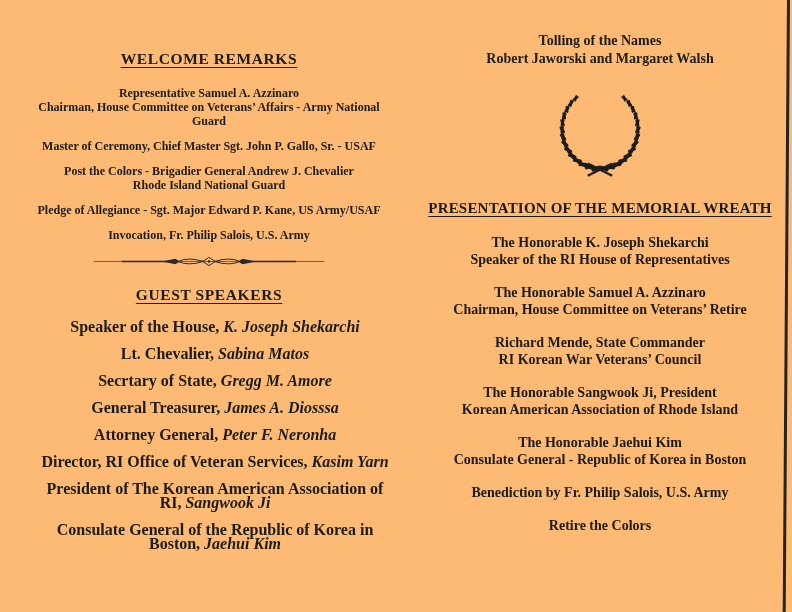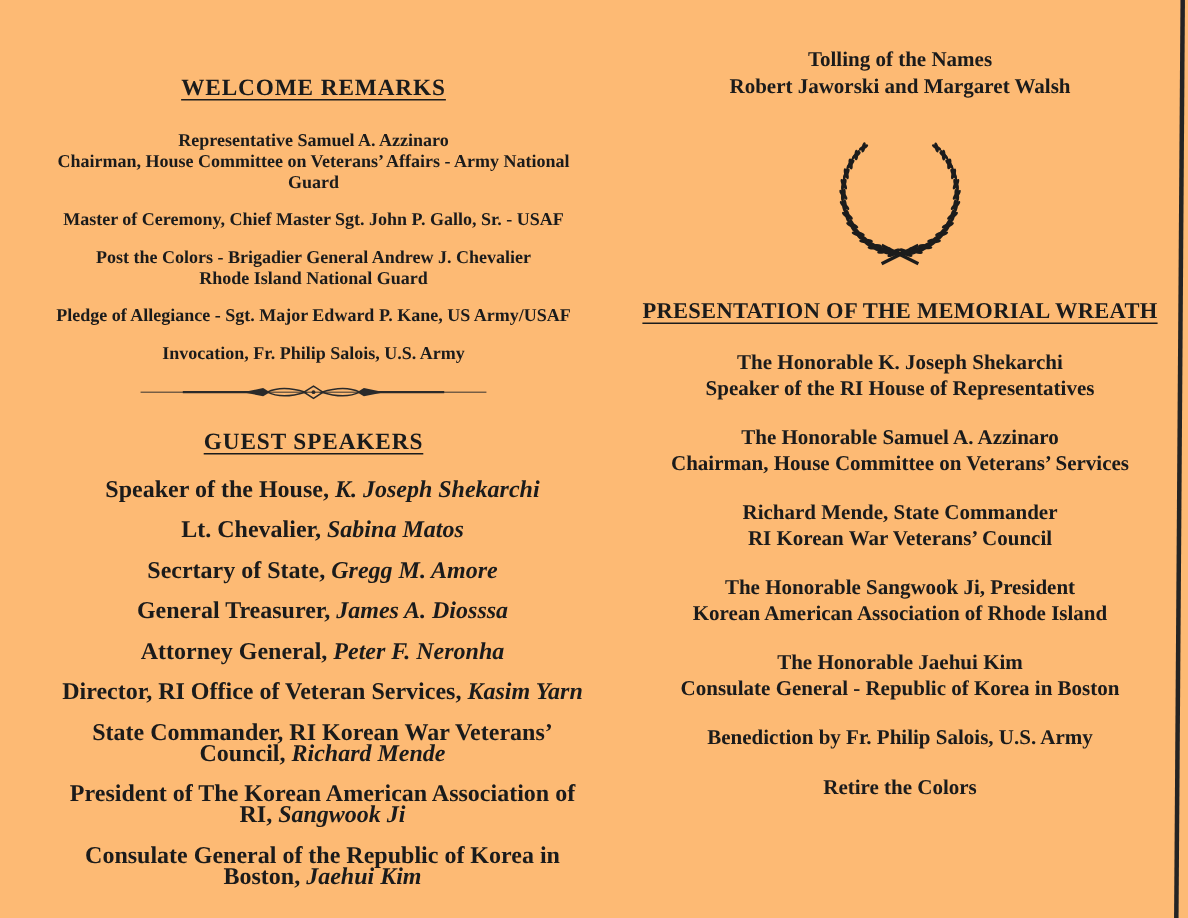--- a/index.html
+++ b/index.html
@@ -78,21 +78,20 @@
 
     <h2 class="heading guest">GUEST SPEAKERS</h2>
 
     <div>
         <div class="g-entry"><span>Speaker of the House, </span><span class="ital">K. Joseph Shekarchi</span></div>
         <div class="g-entry"><span>Lt. Chevalier, </span><span class="ital">Sabina Matos</span></div>
         <div class="g-entry"><span>Secrtary of State, </span><span class="ital">Gregg M. Amore</span></div>
         <div class="g-entry"><span>General Treasurer, </span><span class="ital">James A. Diosssa</span></div>
         <div class="g-entry"><span>Attorney General, </span><span class="ital">Peter F. Neronha</span></div>
         <div class="g-entry"><span>Director, RI Office of Veteran Services, </span><span class="ital">Kasim Yarn</span></div>
-        <div class="g-entry"><span>State Commander, RI Korean War Veterans’ Council, </span><span class="ital">Richard Mende</span></div>
         <div class="g-entry"><span>President of The Korean American Association of RI, </span><span class="ital">Sangwook Ji</span></div>
         <div class="g-entry"><span>Consulate General of the Republic of Korea in Boston, </span><span class="ital">Jaehui Kim</span></div>
       </div>
   </div>
 
   <div class="col col-right">
     <p class="tolling">
       <span>Tolling of the Names</span><br>
       <span>Robert Jaworski and Margaret Walsh</span>
     </p>
@@ -162,21 +161,21 @@
 
     <h2 class="heading presentation">PRESENTATION OF THE MEMORIAL WREATH</h2>
 
     <div>
         <div class="r-entry">
           <div>The Honorable K. Joseph Shekarchi</div>
           <div>Speaker of the RI House of Representatives</div>
         </div>
         <div class="r-entry">
           <div>The Honorable Samuel A. Azzinaro</div>
-          <div>Chairman, House Committee on Veterans’ Services</div>
+          <div>Chairman, House Committee on Veterans’ Retire</div>
         </div>
         <div class="r-entry">
           <div>Richard Mende, State Commander</div>
           <div>RI Korean War Veterans’ Council</div>
         </div>
         <div class="r-entry">
           <div>The Honorable Sangwook Ji, President</div>
           <div>Korean American Association of Rhode Island</div>
         </div>
         <div class="r-entry">

